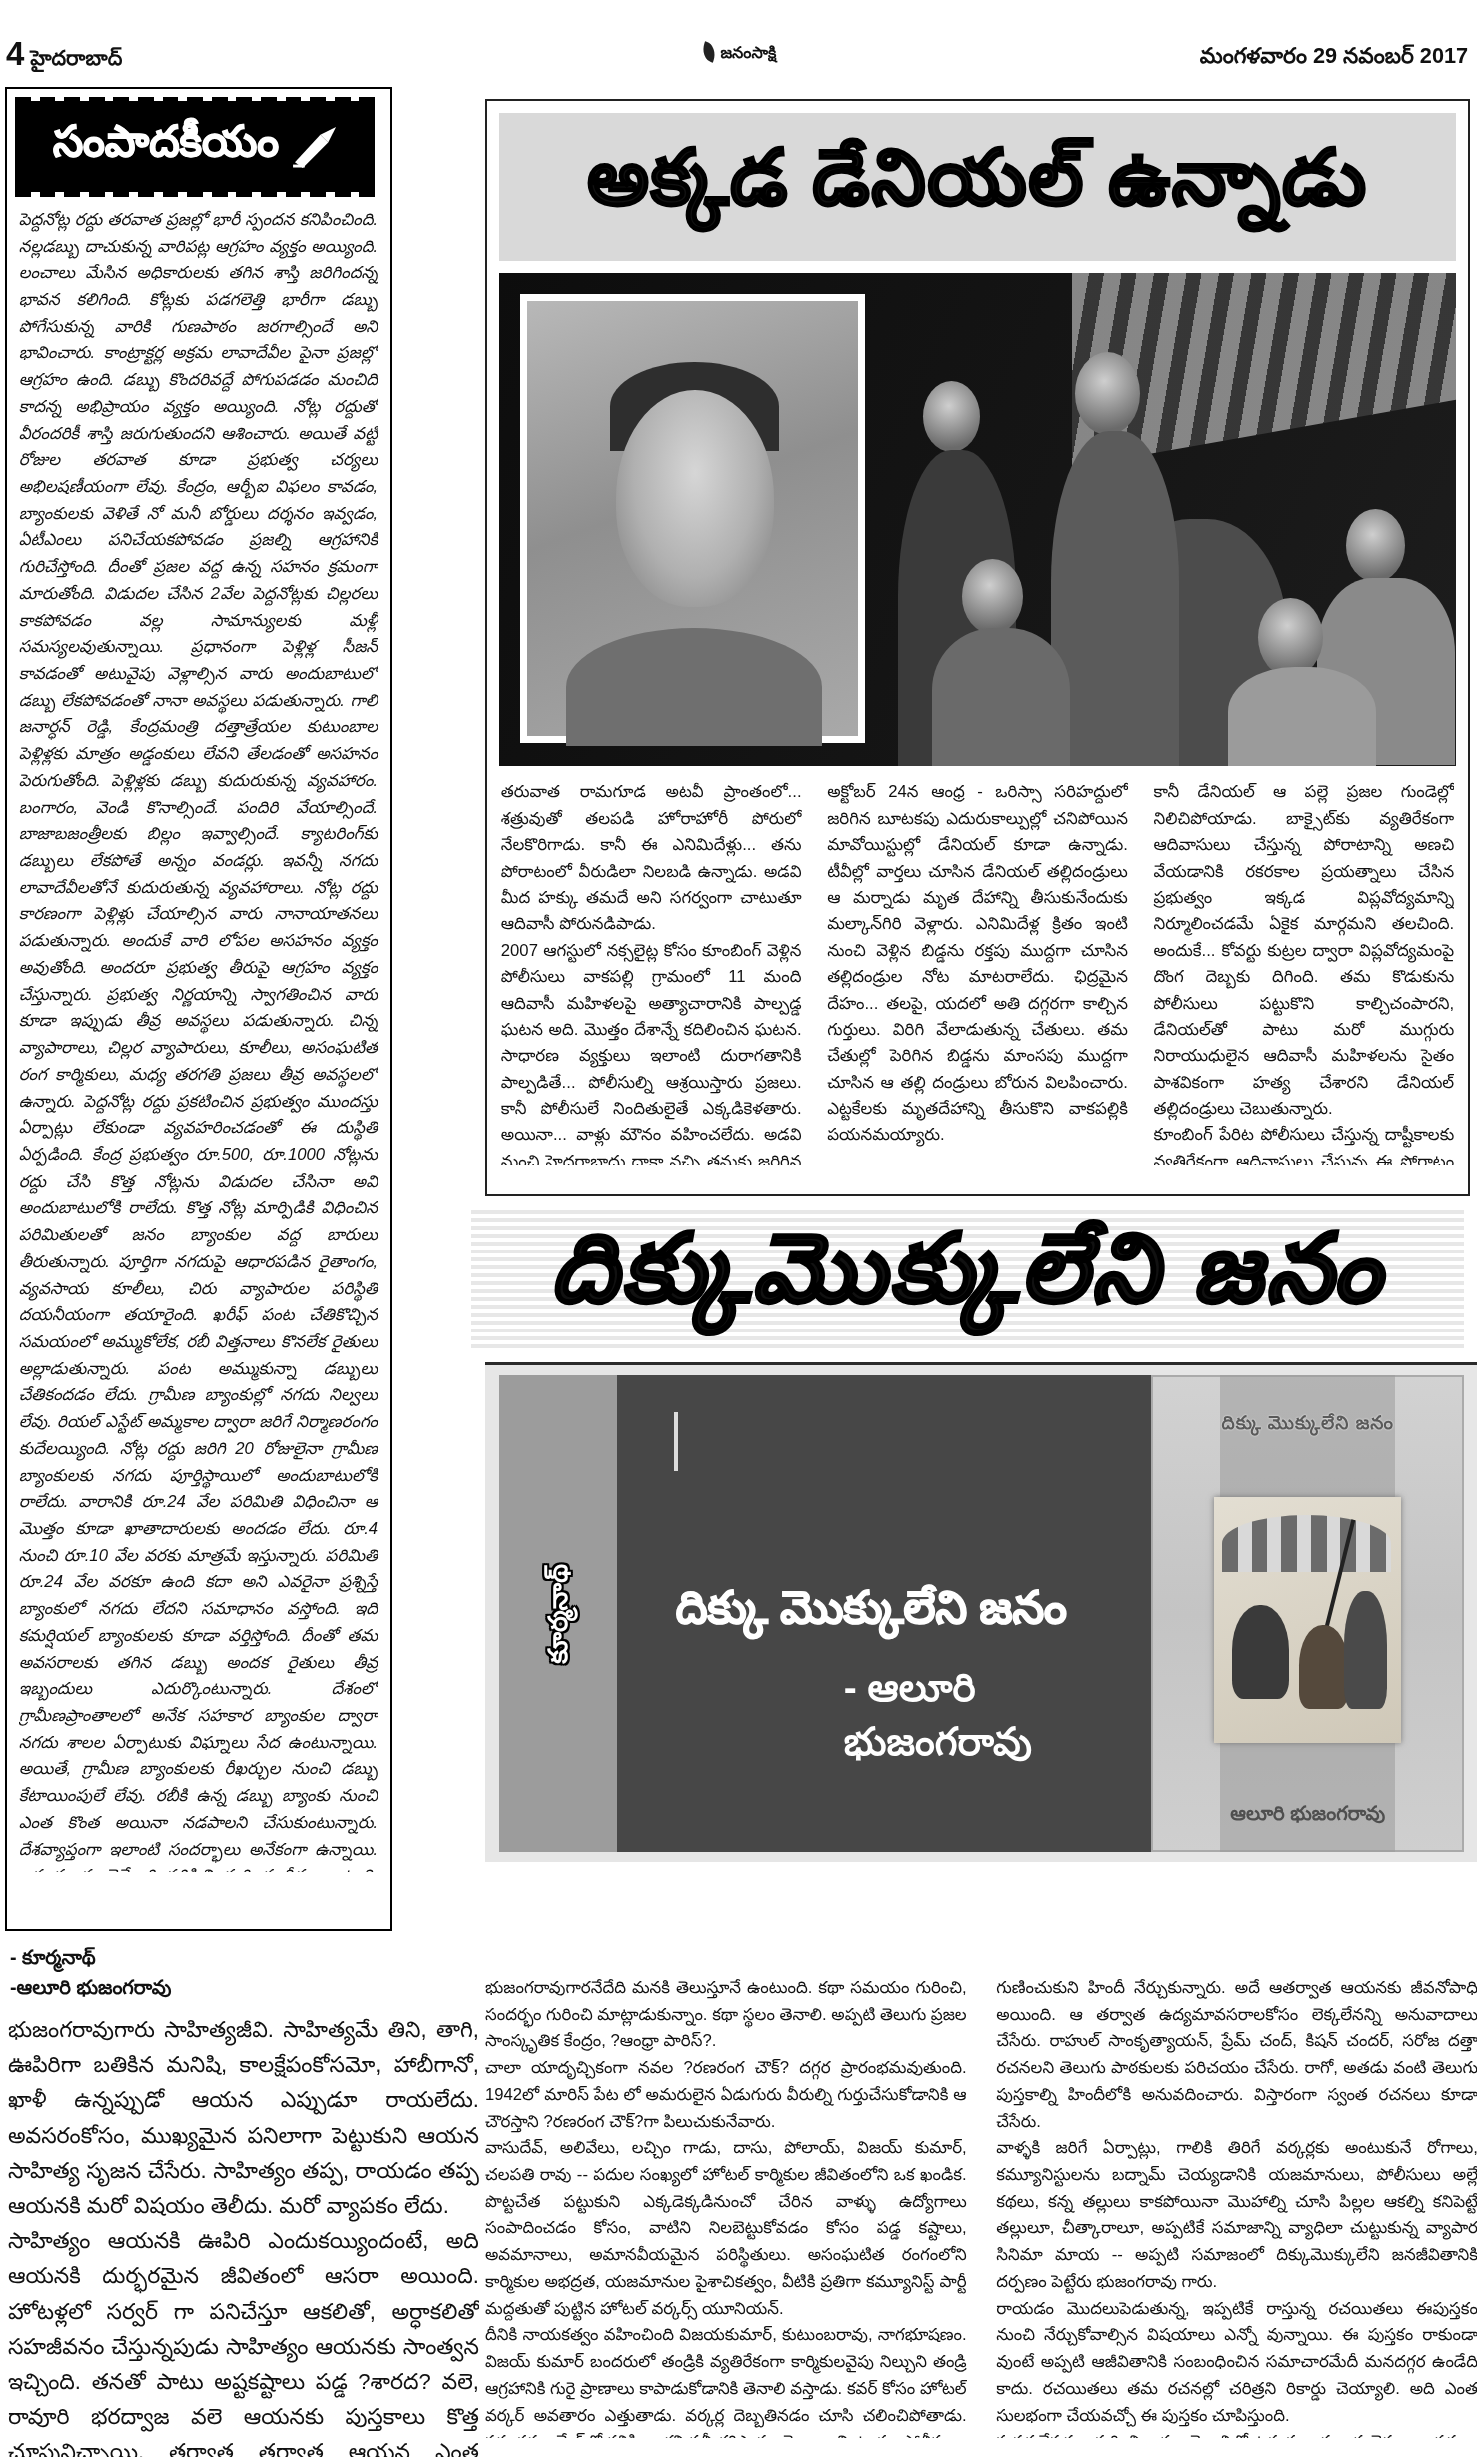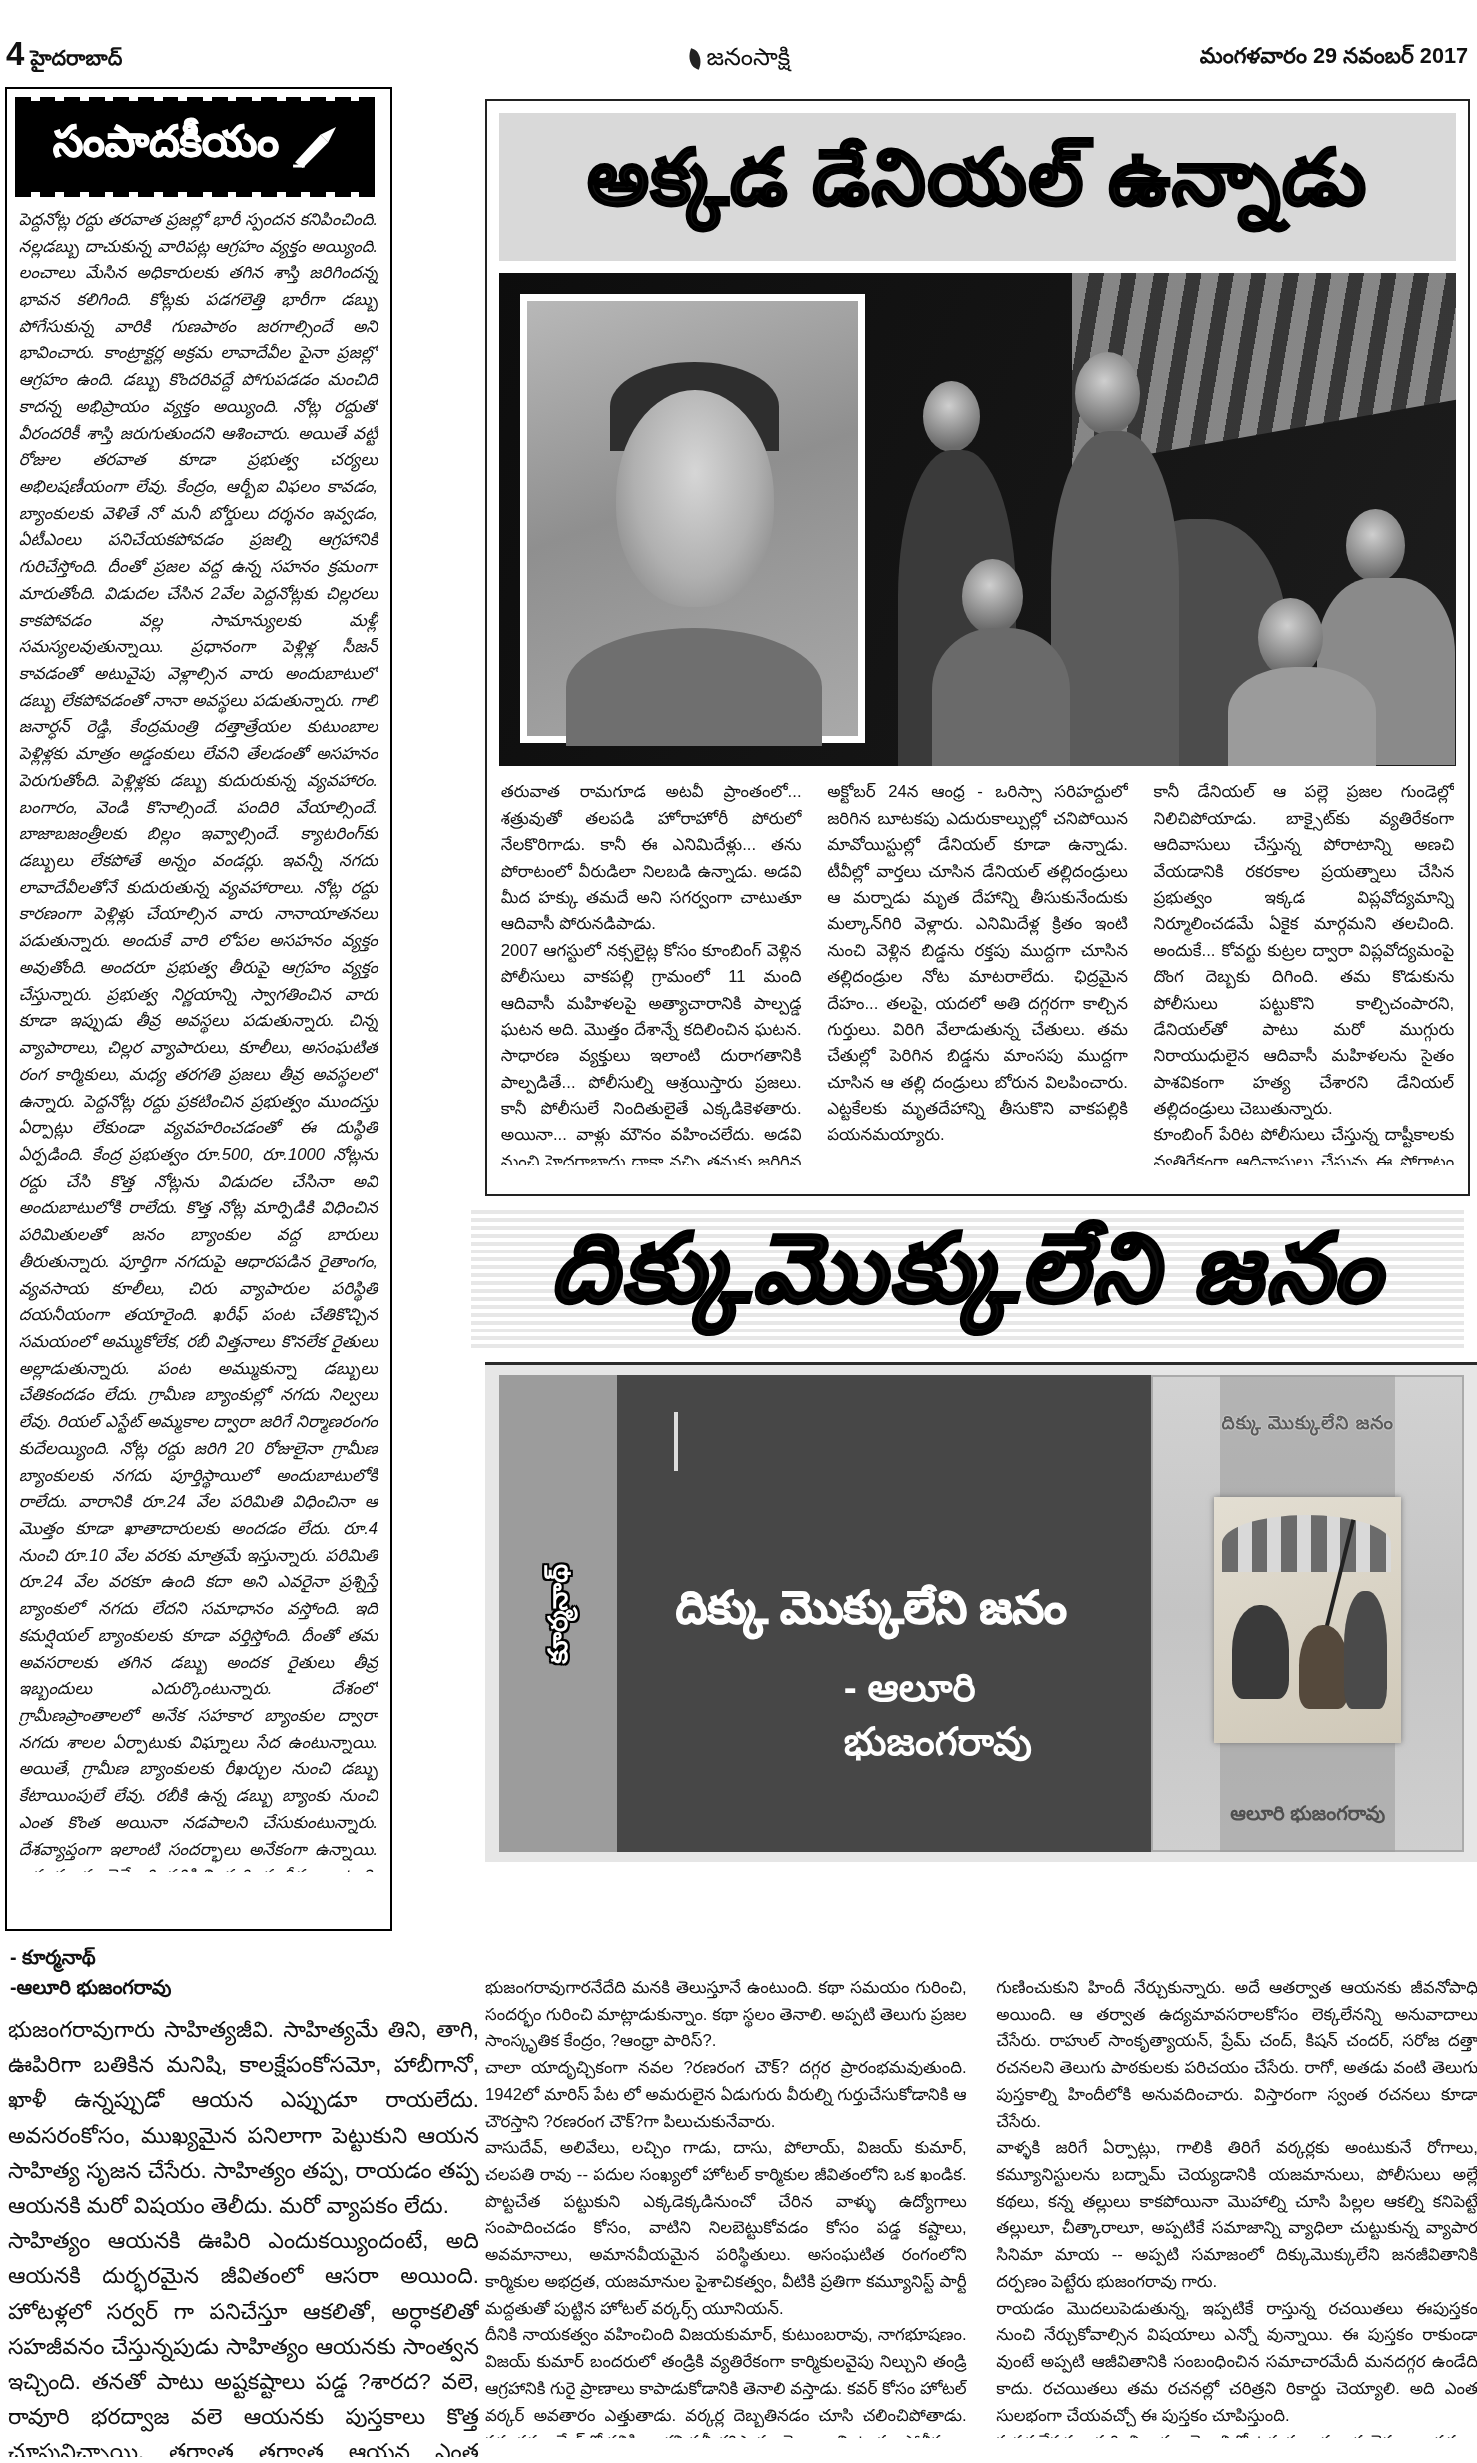--- a/index.html
+++ b/index.html
@@ -2,21 +2,21 @@
 <html><head>
 <meta charset="utf-8">
 <style>
   html,body{margin:0;padding:0;background:#ffffff;}
   body{width:1478px;height:2464px;position:relative;overflow:hidden;
        font-family:"Liberation Sans","DejaVu Sans",sans-serif;color:#111;}
   .abs{position:absolute;}
   
   .hdr-left{left:5.9px;top:37px;font-weight:bold;font-size:20.7px;display:flex;align-items:baseline;gap:5.9px;}
   .hdr-left .pgnum{font-size:33px;font-weight:900;line-height:1;}
-  .hdr-center{left:0;top:43px;width:100%;text-align:center;font-weight:400;font-size:24px;}
+  .hdr-center{left:0;top:43px;width:100%;text-align:center;font-weight:700;font-size:16px;}
   .leaf{display:inline-block;width:13.8px;height:17.7px;background:#222;
         border-radius:0 90% 0 90%;transform:rotate(18deg);margin-right:4.9px;vertical-align:-3px;}
   .hdr-right{right:9.9px;top:43px;font-weight:900;font-size:21.7px;}
   
   .ed-box{left:4.9px;top:87px;width:387px;height:1844px;border:2px solid #000;box-sizing:border-box;background:#fff;}
   .ed-banner{margin:7.9px 7.9px 3.9px 7.9px;height:100px;background:repeating-linear-gradient(90deg,#000 0 15.8px,#fff 15.8px 24.6px);
              display:flex;align-items:center;justify-content:center;}
   .ed-banner-inner{background:#000;color:#fff;height:91px;min-width:296px;padding:0 21.7px;
                    display:flex;align-items:center;justify-content:center;gap:11.8px;
                    font-size:43px;font-weight:900;-webkit-text-stroke:1px #fff;}

